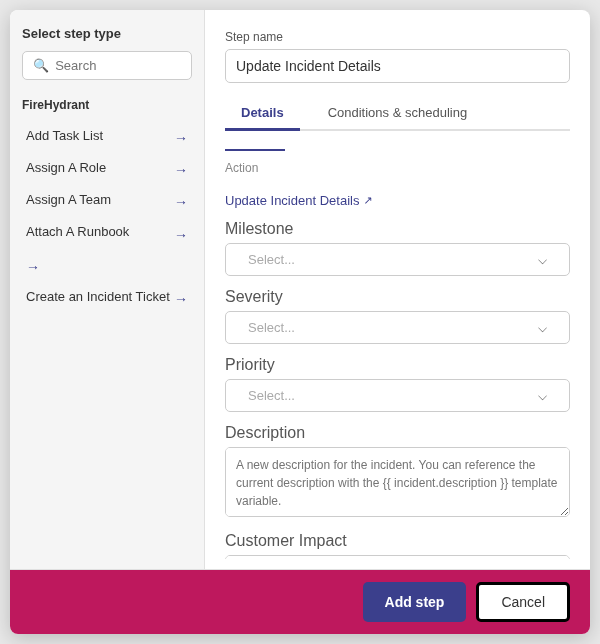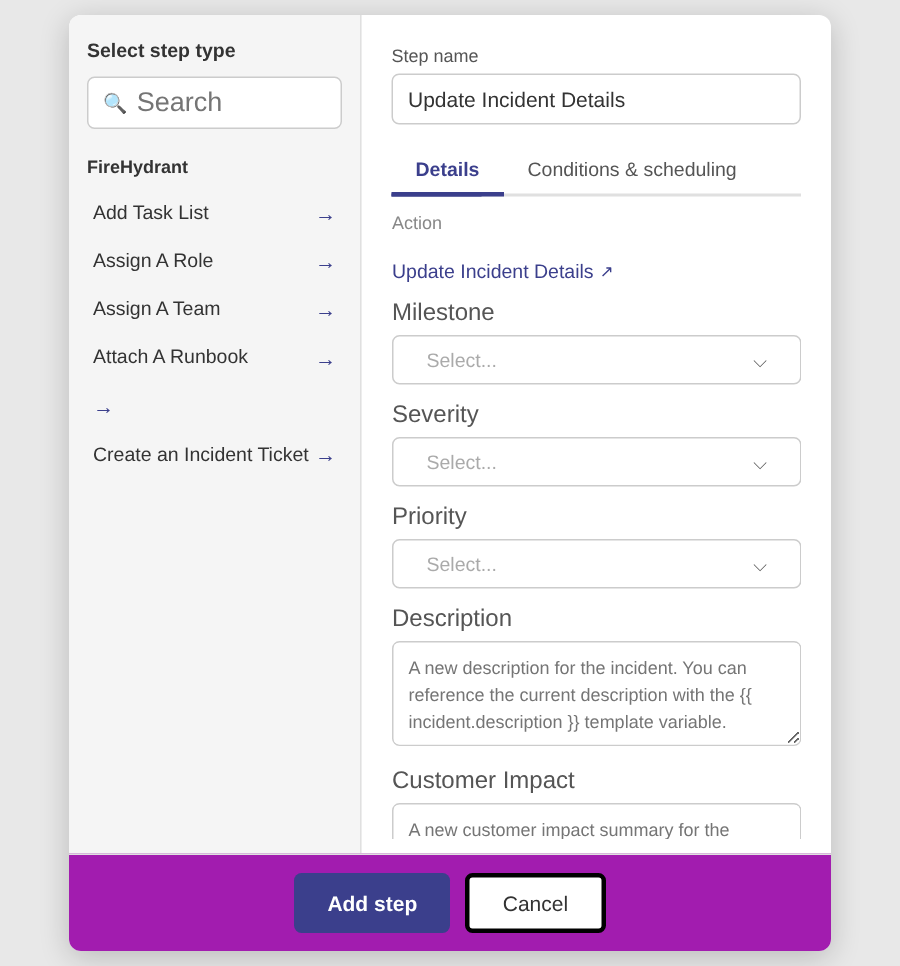--- a/index.html
+++ b/index.html
@@ -10,21 +10,21 @@
       width: 600px;
       height: 644px;
       display: flex;
       flex-direction: column;
       overflow: hidden;
     }
     .modal {
       display: flex;
       flex-direction: column;
       background: white;
-      width: 508px;
+      width: 580px;
       margin: 10px auto;
       border-radius: 8px;
       box-shadow: 0 4px 20px rgba(0,0,0,0.2);
       flex: 1;
       overflow: hidden;
     }
     .modal-body {
       display: flex;
       flex: 1;
       overflow: hidden;
@@ -52,21 +52,21 @@
       border: 1px solid #ccc;
       border-radius: 5px;
       background: white;
       padding: 6px 10px;
       margin-bottom: 14px;
       gap: 6px;
     }
     .search-box input {
       border: none;
       outline: none;
-      font-size: 18px;
+      font-size: 13px;
       color: #555;
       width: 100%;
       background: transparent;
     }
     .search-icon {
       color: #aaa;
       font-size: 13px;
     }
     .section-label {
       font-size: 12px;
@@ -114,22 +114,22 @@
       border-radius: 5px;
       padding: 8px 10px;
       font-size: 14px;
       color: #333;
       margin-bottom: 14px;
       outline: none;
     }
     .tabs {
       display: flex;
       border-bottom: 2px solid #e0e0e0;
-      margin-bottom: 0;
-      gap: 0;
+      margin-bottom: 20px;
+      gap: 12px;
     }
     .tab {
       padding: 8px 16px;
       font-size: 13px;
       cursor: pointer;
       color: #555;
       border-bottom: 3px solid transparent;
       margin-bottom: -2px;
     }
     .tab.active {
@@ -197,23 +197,23 @@
       min-height: 70px;
       resize: vertical;
       font-family: inherit;
       line-height: 1.5;
     }
     
     .modal-footer {
       border-top: 1px solid #e0e0e0;
       padding: 12px 20px;
       display: flex;
-      justify-content: center;
+      justify-content: flex-end;
       gap: 10px;
-      background: #a21caf;
+      background: #be185d;
     }
     .btn-primary {
       background: #3b3f8c;
       color: white;
       border: none;
       border-radius: 5px;
       padding: 9px 22px;
       font-size: 14px;
       font-weight: 600;
       cursor: pointer;

